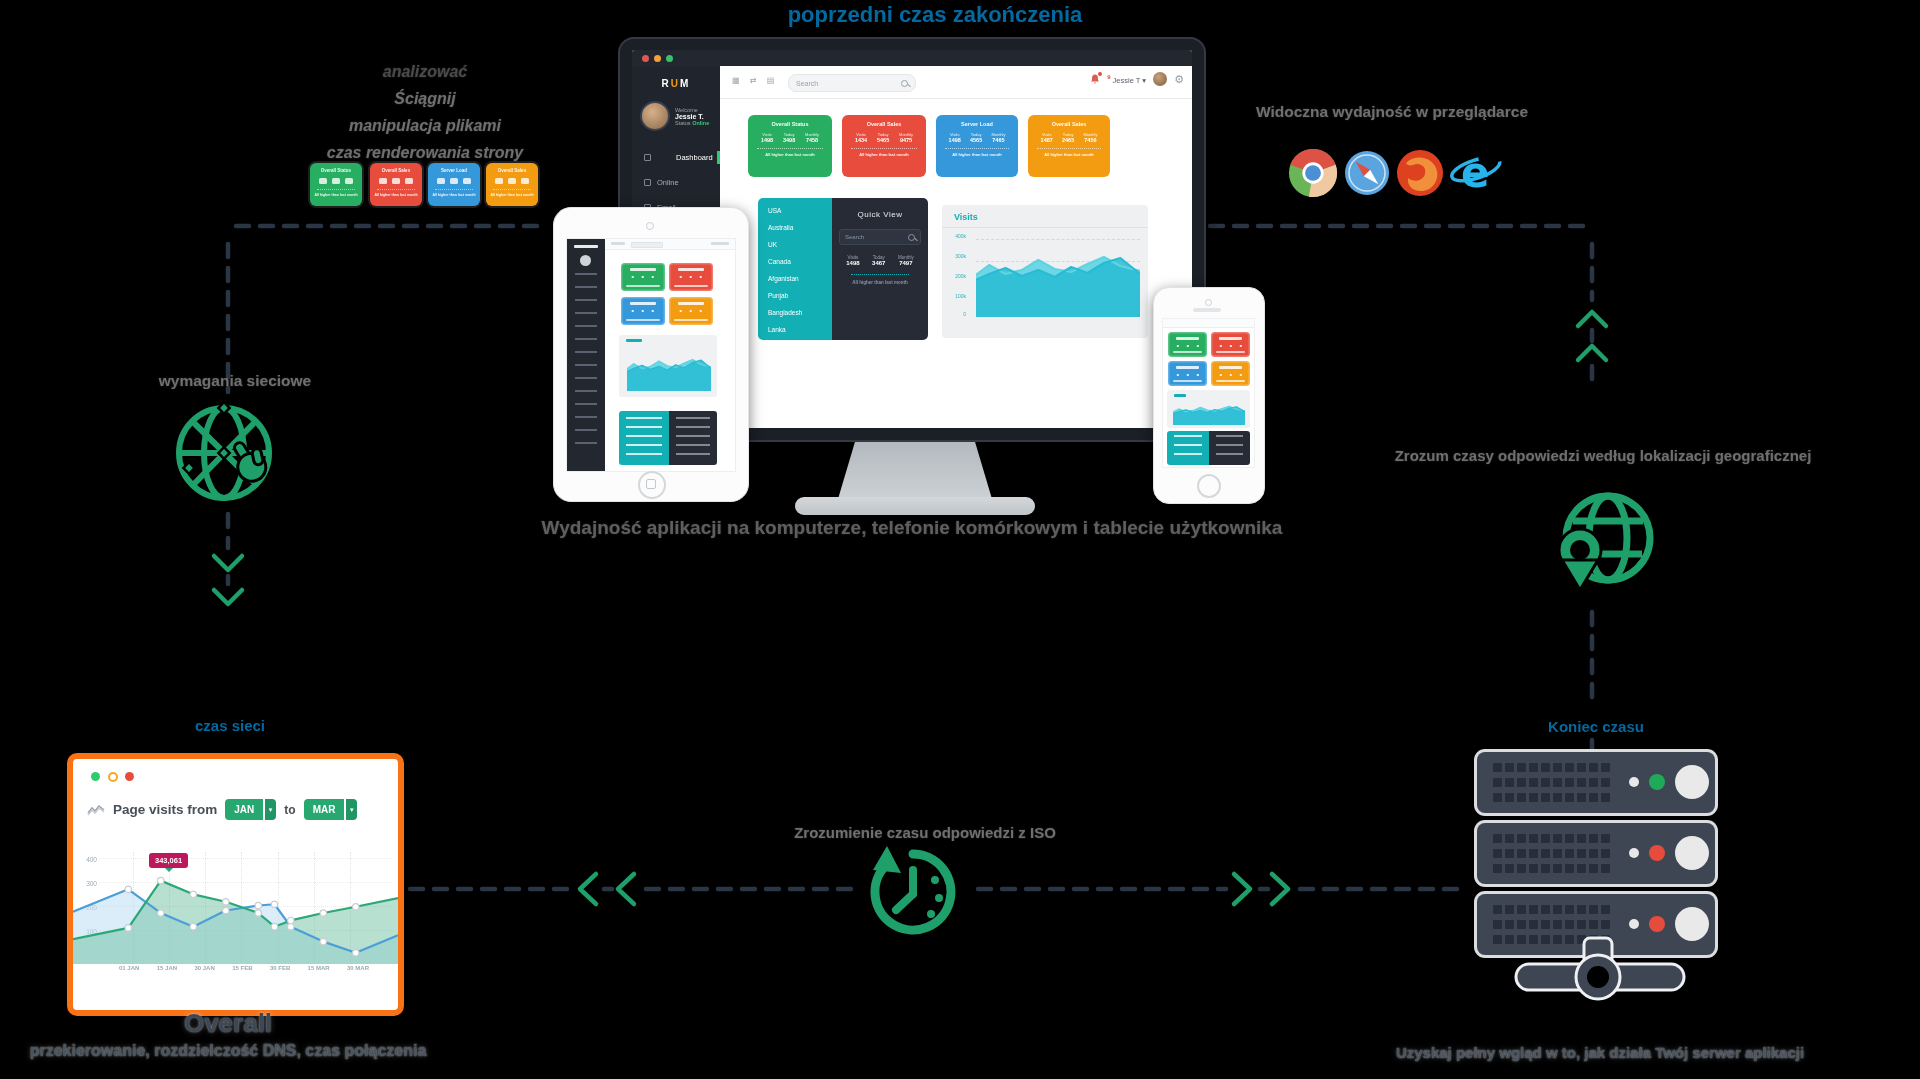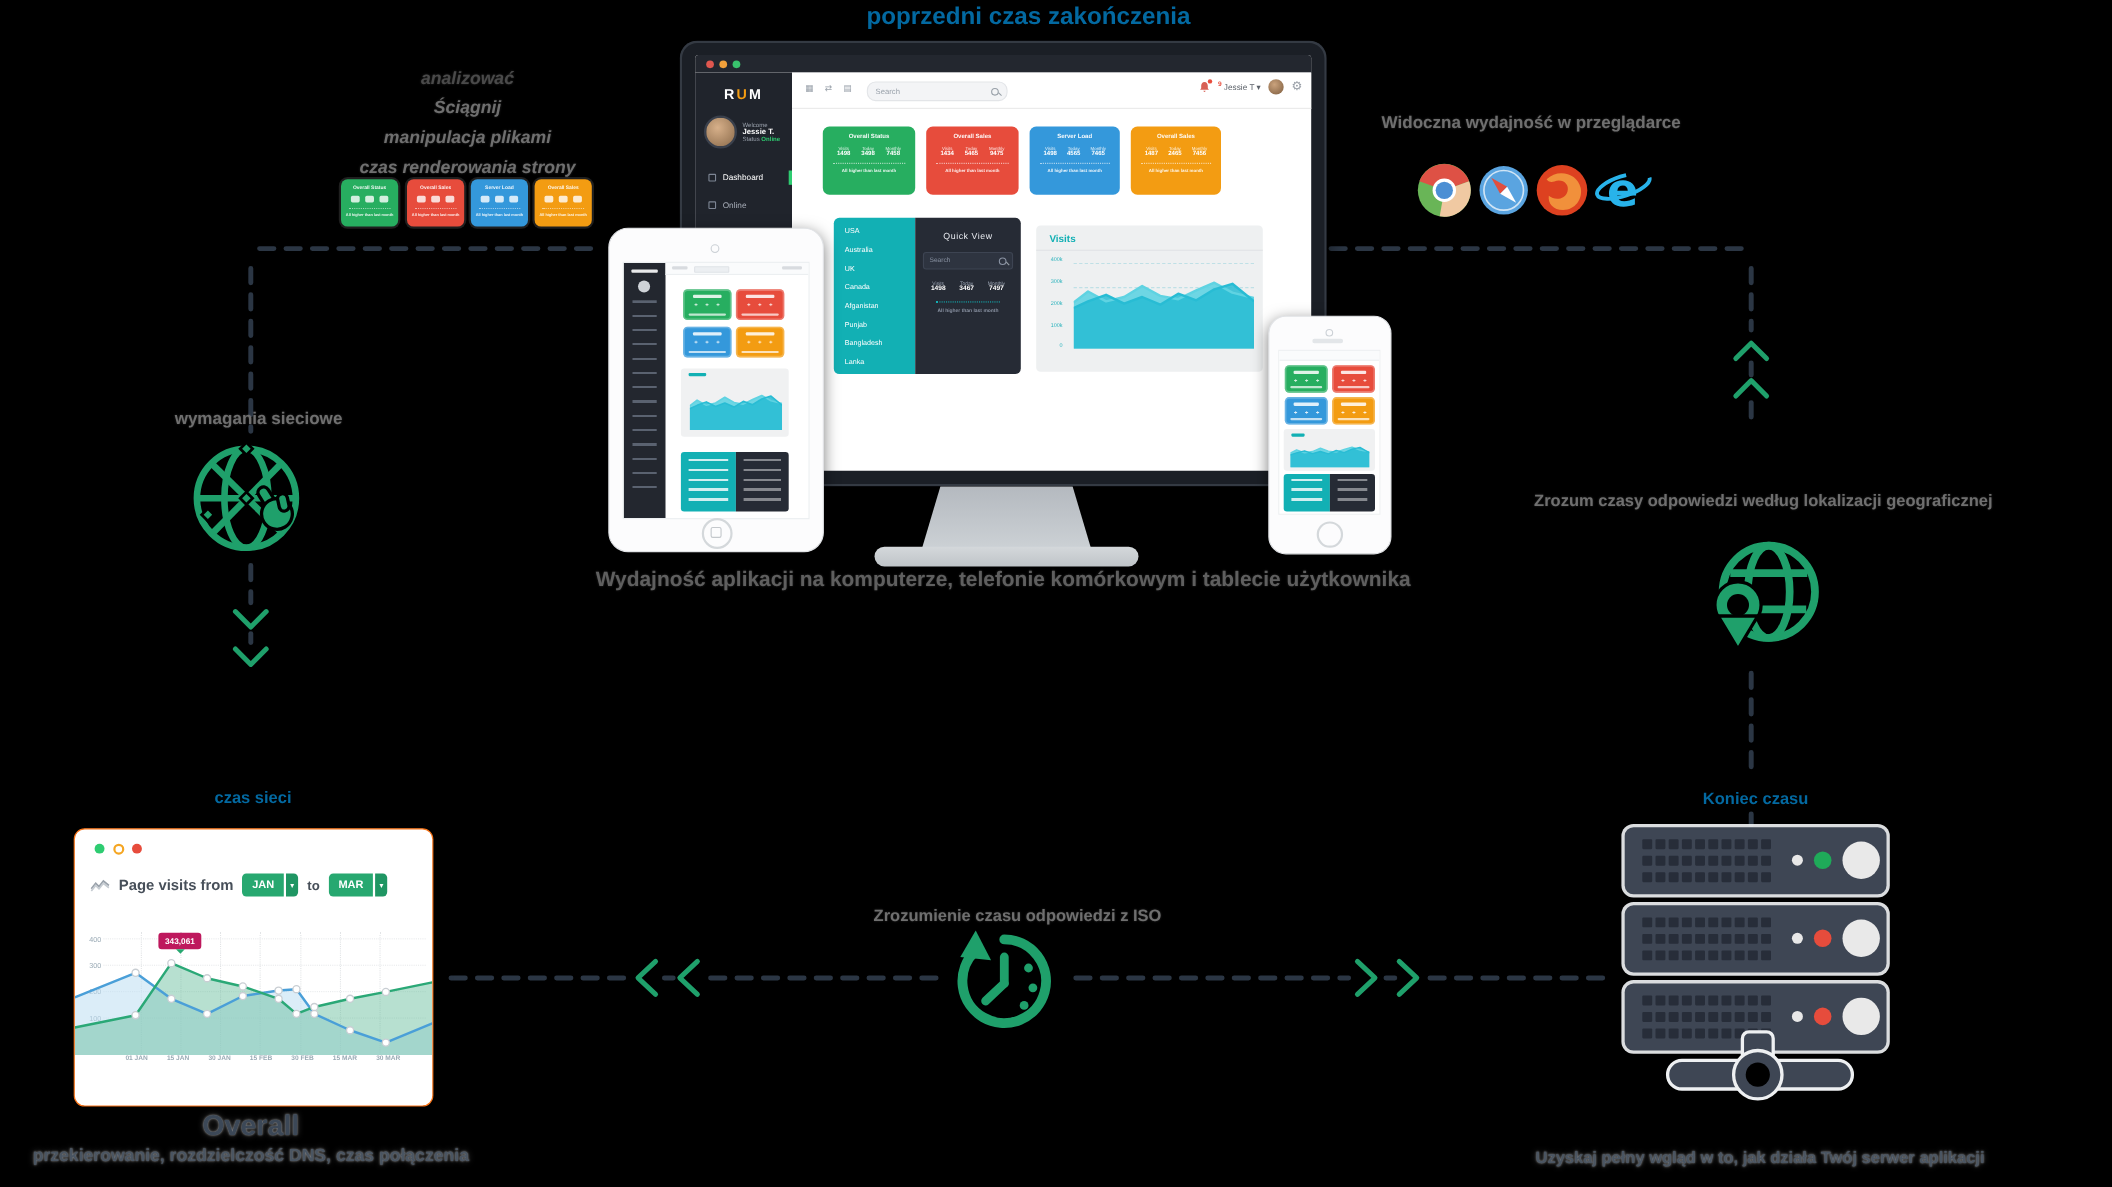--- a/index.html
+++ b/index.html
@@ -18,33 +18,33 @@
   .mini-card .div{margin:5px 7px 0;border-top:1.5px dotted rgba(255,255,255,.55);}
   .mini-card .f{font-size:3.5px;color:rgba(255,255,255,.9);text-align:center;padding-top:3px;font-weight:bold;}
   
   .bezel{left:618px;top:37px;width:588px;height:405px;background:#1b1f26;border-radius:16px;box-shadow:inset 0 0 0 2px #343a43,0 6px 18px rgba(0,0,0,.6);}
   .screen{left:632px;top:50px;width:560px;height:378px;background:#fff;overflow:hidden;border-radius:3px;}
   .chrome{left:632px;top:50px;width:560px;height:16px;background:#23272f;border-radius:3px 3px 0 0;}
   .dot{position:absolute;width:7px;height:7px;border-radius:50%;top:4.5px;}
   .neck{left:838px;top:442px;width:154px;height:57px;background:linear-gradient(#b4b9bf,#ccd1d5);clip-path:polygon(11% 0,89% 0,100% 100%,0 100%);}
   .base{left:795px;top:497px;width:240px;height:18px;border-radius:9px;background:linear-gradient(#d4d8db,#bfc4c8);}
   .sidebar{left:632px;top:66px;width:88px;height:362px;background:#20242c;}
-  .logo{font-size:13px;font-weight:bold;letter-spacing:2px;color:#fff;text-align:center;padding-top:12px;}
+  .logo{font-size:10px;font-weight:bold;letter-spacing:2px;color:#fff;text-align:center;padding-top:12px;}
   .logo b{color:#f39c12;}
   .side-user{display:flex;align-items:center;gap:5px;padding:12px 6px 0 8px;}
   .avatar-sm{width:26px;height:26px;border-radius:50%;background:radial-gradient(circle at 40% 35%,#d7b08a,#8a6a4a);border:2px solid #3a404c;flex:none;}
   .side-user .w1{font-size:5.5px;color:#9aa2ad;}
   .side-user .w2{font-size:7px;color:#fff;font-weight:bold;}
   .side-user .w3{font-size:5.5px;color:#9aa2ad;}
   .side-user .w3 b{color:#2ecc71;}
   .menu{margin-top:14px;}
   .menu-item{display:flex;align-items:center;gap:6px;height:25px;padding-left:12px;position:relative;cursor:pointer;}
   .menu-item i{width:5px;height:5px;border:1.2px solid #7d8594;border-radius:1px;flex:none;}
   .menu-item span{font-size:7.5px;color:#a7adb8;}
-  .menu-item.active span{color:#fff;}
+  .menu-item.active span{color:#fff;margin-left:19px;}
   .menu-item.active::after{content:'';position:absolute;right:0;top:6px;width:3px;height:13px;background:#2ecc71;}
   .topbar{left:720px;top:66px;width:472px;height:32px;background:#fff;border-bottom:1px solid #e9e9e9;}
   .tb-icons{position:absolute;left:12px;top:10px;color:#9aa2ab;font-size:8px;letter-spacing:4px;}
   .search-pill{position:absolute;left:68px;top:8px;width:112px;height:16px;background:#f3f4f6;border:1px solid #e3e5e8;border-radius:8px;display:flex;align-items:center;justify-content:space-between;padding:0 7px;}
   .search-pill span{font-size:7px;color:#9aa2ab;}
   .mag{width:5px;height:5px;border:1.2px solid #98a0a8;border-radius:50%;position:relative;}
   .mag::after{content:'';position:absolute;width:4px;height:1.2px;background:#98a0a8;transform:rotate(45deg);right:-3.5px;bottom:-1px;}
   .tb-right{position:absolute;right:8px;top:6px;display:flex;align-items:center;gap:7px;}
   .bell{width:10px;height:11px;position:relative;}
   .bell svg{display:block;}
@@ -103,21 +103,21 @@
   .tab-home{left:638px;top:471px;width:24px;height:24px;border-radius:50%;border:2px solid #d4d8db;}
   .tab-home::after{content:'';position:absolute;left:6px;top:6px;width:8px;height:8px;border:1.5px solid #c4c8cc;border-radius:2px;}
   
   .ph-body{left:1153px;top:287px;width:110px;height:215px;background:#fcfcfd;border:1px solid #e1e3e6;border-radius:16px;box-shadow:0 4px 14px rgba(0,0,0,.5);}
   .ph-cam{left:1205px;top:299px;width:5px;height:5px;border-radius:50%;border:1.2px solid #ccd1d6;}
   .ph-spk{left:1193px;top:308px;width:28px;height:4px;border-radius:2px;background:#e3e6e9;}
   .ph-screen{left:1162px;top:318px;width:91px;height:148px;background:#fff;border:1px solid #eef0f2;overflow:hidden;}
   .ph-top{position:absolute;left:0;top:0;width:100%;height:8px;background:#fafbfc;border-bottom:1px solid #eceff1;}
   .ph-home{left:1197px;top:474px;width:20px;height:20px;border-radius:50%;border:2px solid #d4d8db;}
   
-  .an-win{left:67px;top:753px;width:325px;height:251px;background:#fff;border:1px solid #f97316;border-radius:10px;box-shadow:0 4px 16px rgba(0,0,0,.45);overflow:hidden;}
+  .an-win{left:67px;top:753px;width:325px;height:251px;background:#fff;border:6px solid #f97316;border-radius:10px;box-shadow:0 4px 16px rgba(0,0,0,.45);overflow:hidden;}
   .an-dot{position:absolute;top:13px;width:9px;height:9px;border-radius:50%;}
   .an-head{position:absolute;left:14px;top:40px;display:flex;align-items:center;gap:8px;}
   .an-head .txt{font-size:13.5px;font-weight:bold;color:#474f59;}
   .pill{display:flex;align-items:stretch;cursor:pointer;}
   .pill .pv{background:#27a870;color:#fff;font-size:10px;font-weight:bold;padding:5px 9px;border-radius:4px 0 0 4px;}
   .pill .pc{background:#1f9663;color:#fff;font-size:7px;padding:5px 4px;border-radius:0 4px 4px 0;margin-left:1.5px;display:flex;align-items:center;}
   .an-to{font-size:12px;font-weight:bold;color:#474f59;}
   .an-ylab{position:absolute;left:6px;width:18px;text-align:right;font-size:6.5px;color:#9aaab5;}
   .an-grid{position:absolute;left:0;top:93px;width:325px;height:112px;}
   .an-grid .gv{position:absolute;top:0;bottom:0;border-left:1px dotted #e2e4e6;}

